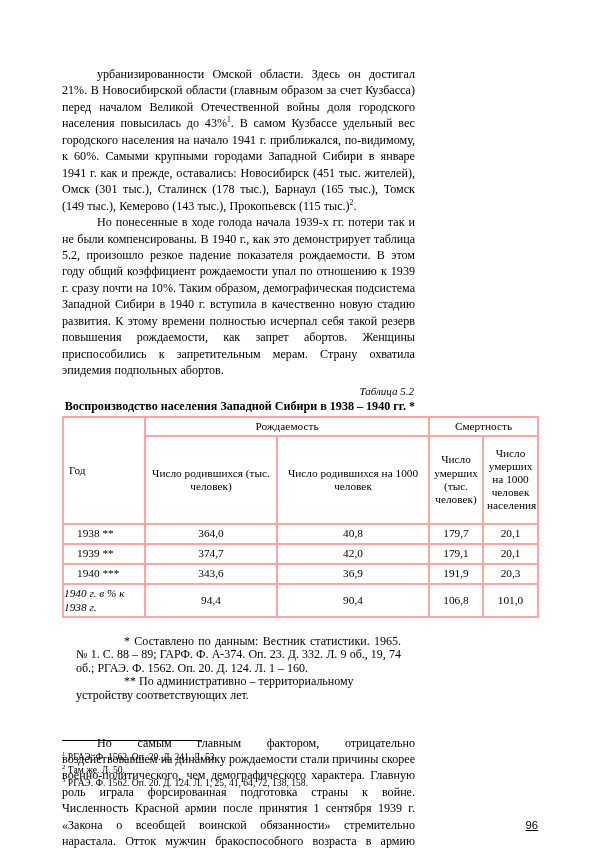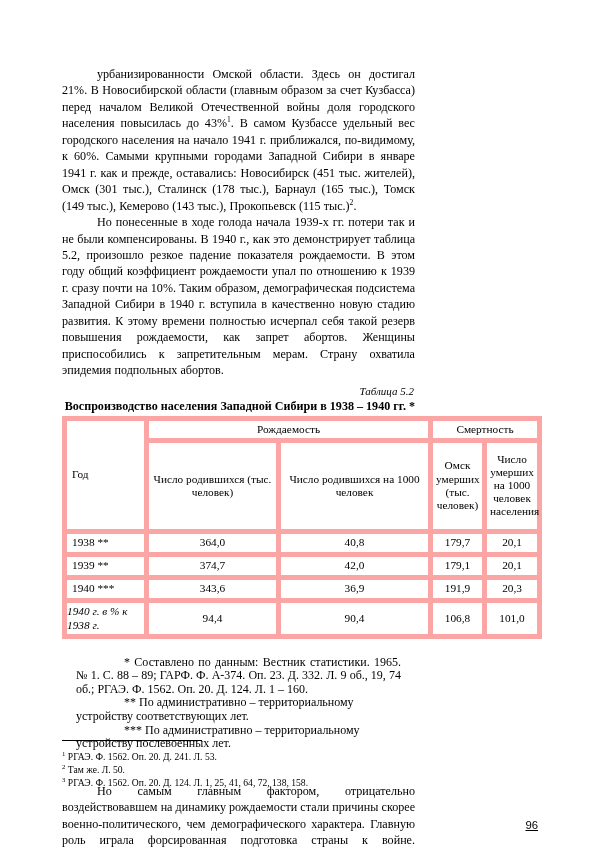--- a/index.html
+++ b/index.html
@@ -57,21 +57,21 @@
     padding-bottom: 2px;
   }
 
   table.repro {
     border-collapse: collapse;
     width: 475px;
     margin: 0;
     table-layout: fixed;
   }
   table.repro td, table.repro th {
-    border: 5px solid #fca5a5;
+    border: 2px solid #fca5a5;
     font-size: 11.3px;
     font-weight: normal;
     line-height: 13.1px;
     padding: 0;
     vertical-align: middle;
   }
   table.repro th.grp {
     text-align: center;
     height: 17px;
   }
@@ -82,21 +82,21 @@
     margin-left: 44px;
   }
   table.repro th.sub {
     text-align: center;
     height: 82px;
     padding: 2px 3px;
     vertical-align: middle;
   }
   table.repro td.yr {
     text-align: left;
-    padding-left: 5px;
+    padding-left: 13px;
     height: 18px;
   }
   table.repro td.yr2 {
     text-align: left;
     height: 31px;
     line-height: 14.2px;
     font-style: italic;
   }
   table.repro td.num {
     text-align: center;
@@ -173,21 +173,21 @@
     </colgroup>
     <thead>
       <tr>
         <th class="year-head" rowspan="2">Год</th>
         <th class="grp" colspan="2">Рождаемость</th>
         <th class="grp" colspan="2">Смертность</th>
       </tr>
       <tr>
         <th class="sub">Число родившихся (тыс. человек)</th>
         <th class="sub">Число родившихся на 1000 человек</th>
-        <th class="sub">Омск умерших (тыс. человек)</th>
+        <th class="sub">Число умерших (тыс. человек)</th>
         <th class="sub">Число умерших на 1000 человек населения</th>
       </tr>
     </thead>
     <tbody>
       <tr>
         <td class="yr">1938 **</td>
         <td class="num">364,0</td>
         <td class="num">40,8</td>
         <td class="num">179,7</td>
         <td class="num">20,1</td>
@@ -212,21 +212,20 @@
         <td class="num2">90,4</td>
         <td class="num2">106,8</td>
         <td class="num2">101,0</td>
       </tr>
     </tbody>
   </table>
 
   <div class="tbl-notes">
     <div class="n1">* Составлено по данным: Вестник статистики. 1965. № 1. С. 88 – 89; ГАРФ. Ф. А-374. Оп. 23. Д. 332. Л. 9 об., 19, 74 об.; РГАЭ. Ф. 1562. Оп. 20. Д. 124. Л. 1 – 160.</div>
     <div class="n2">** По административно – территориальному устройству соответствующих лет.</div>
-    <div class="n3">*** По административно – территориальному устройству послевоенных лет.</div>
   </div>
 
   <div class="gap-2"></div>
 
   <p class="body-par"><span>Но самым главным фактором, отрицательно воздействовавшем на динамику рождаемости стали причины скорее военно-политического, чем демографического характера. Главную роль играла форсированная подготовка страны к войне. Численность Красной армии после принятия 1 сентября 1939 г. «Закона о всеобщей воинской обязанности» стремительно нарастала. Отток мужчин бракоспособного возраста в армию означал временный, а в случае их гибели (боевые действия на озере Хасан, реке Халхин-Гол, в Западных Украине и Белоруссии, в советско-финляндской войне) – окончательный разрыв брачно-семейных отношений, а также резкое снижение числа потенциальных женихов. Число зарегистрированных браков уменьшалось. И если в 1938 г. на 1000 человек населения Западной Сибири было зарегистрировано 10,8 браков, то в 1940 г. – 4,4 брака</span><sup>3</sup><span>. Таким образом, количество заключенных браков в Сибири за 1938 – 1940 гг. понизилось более чем в 2 раза.</span></p>
 
 </div>
 
 <div class="footnote-zone">
   <div class="fn-rule"></div>

